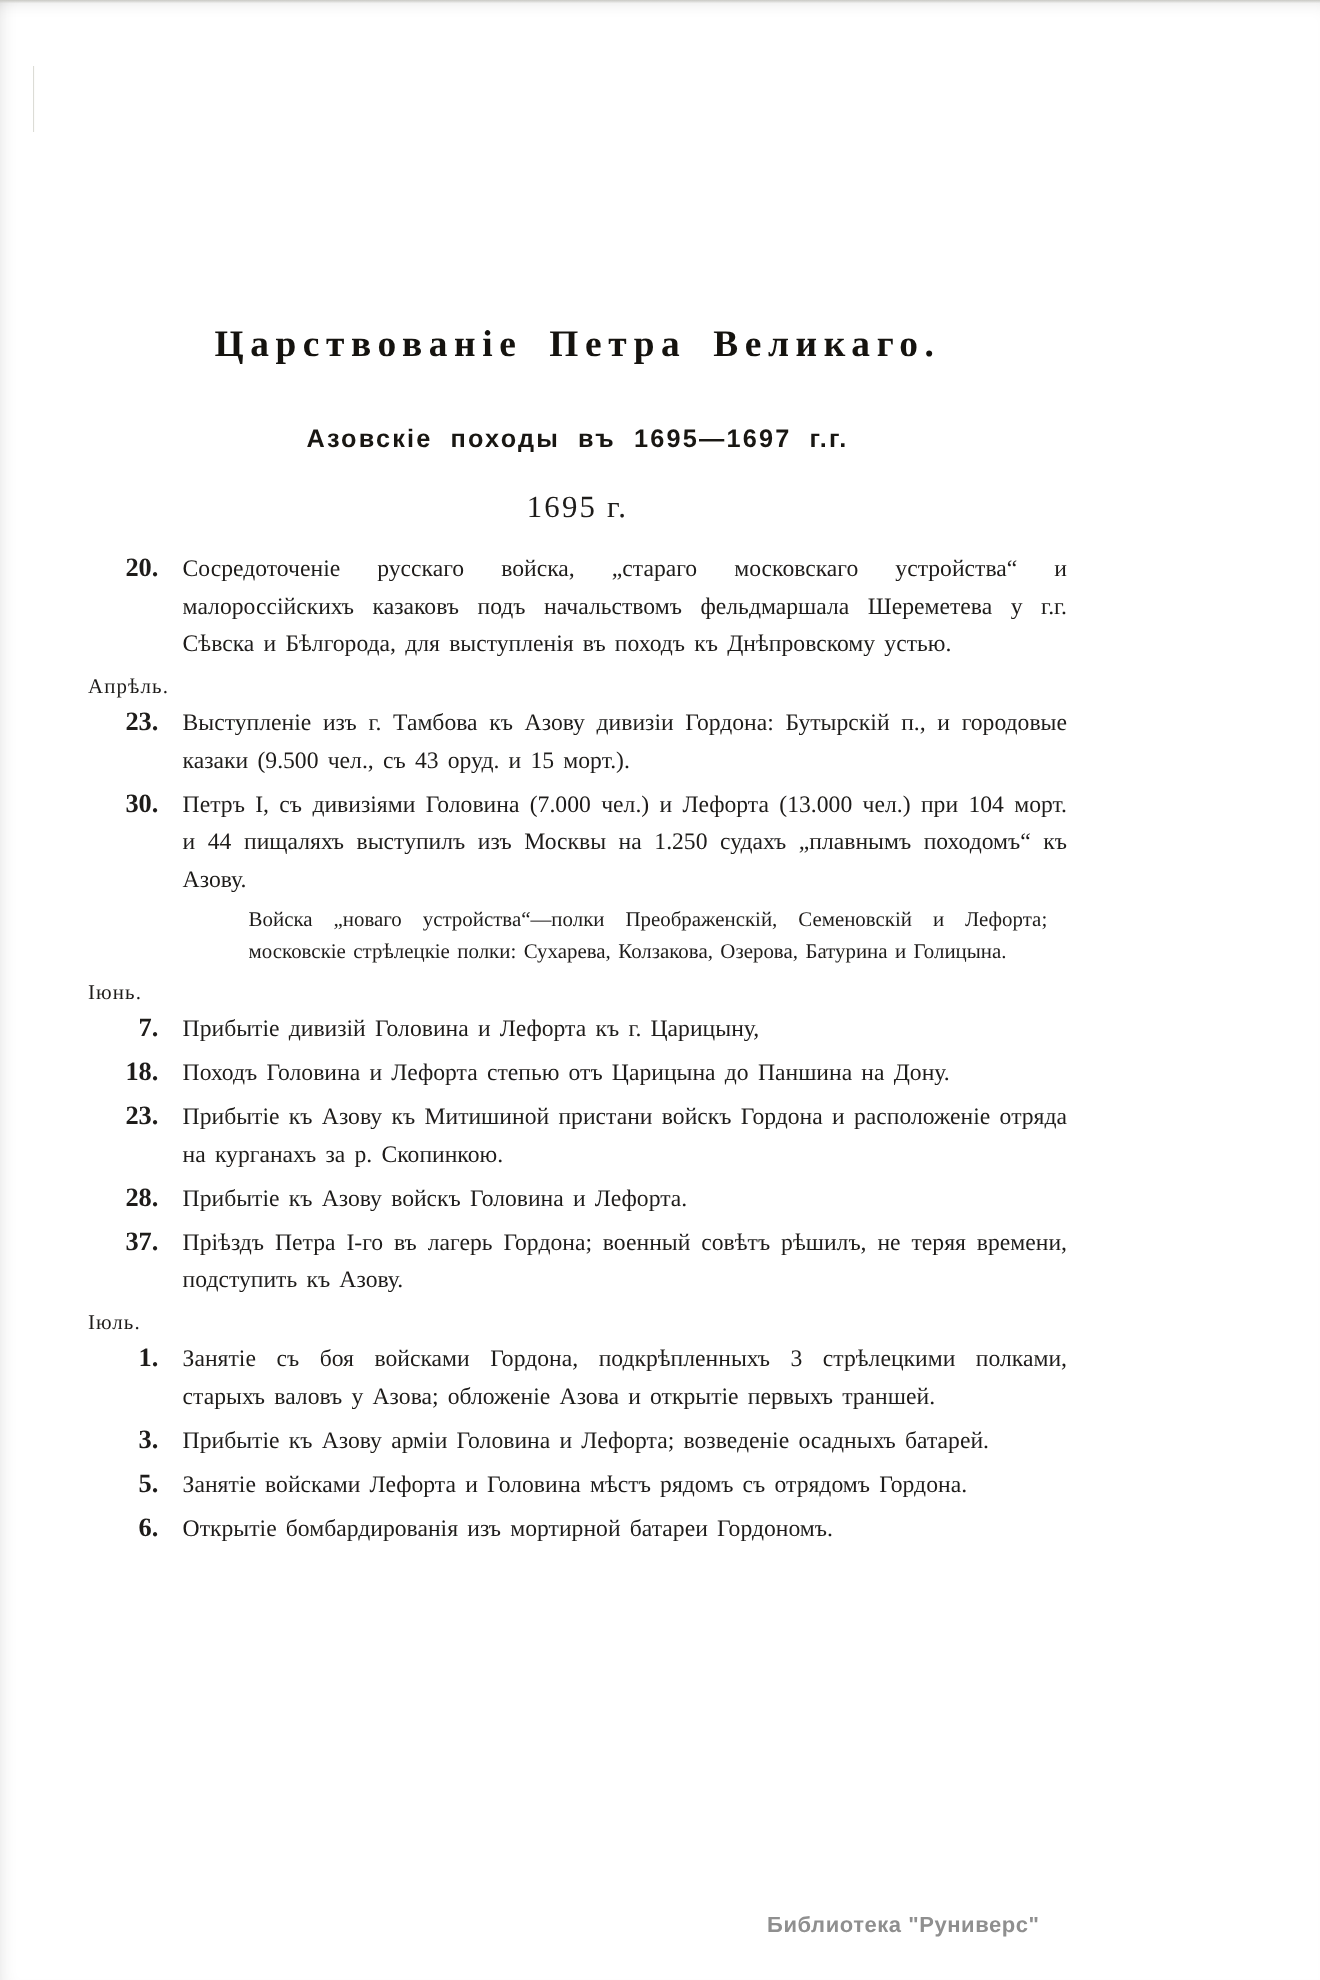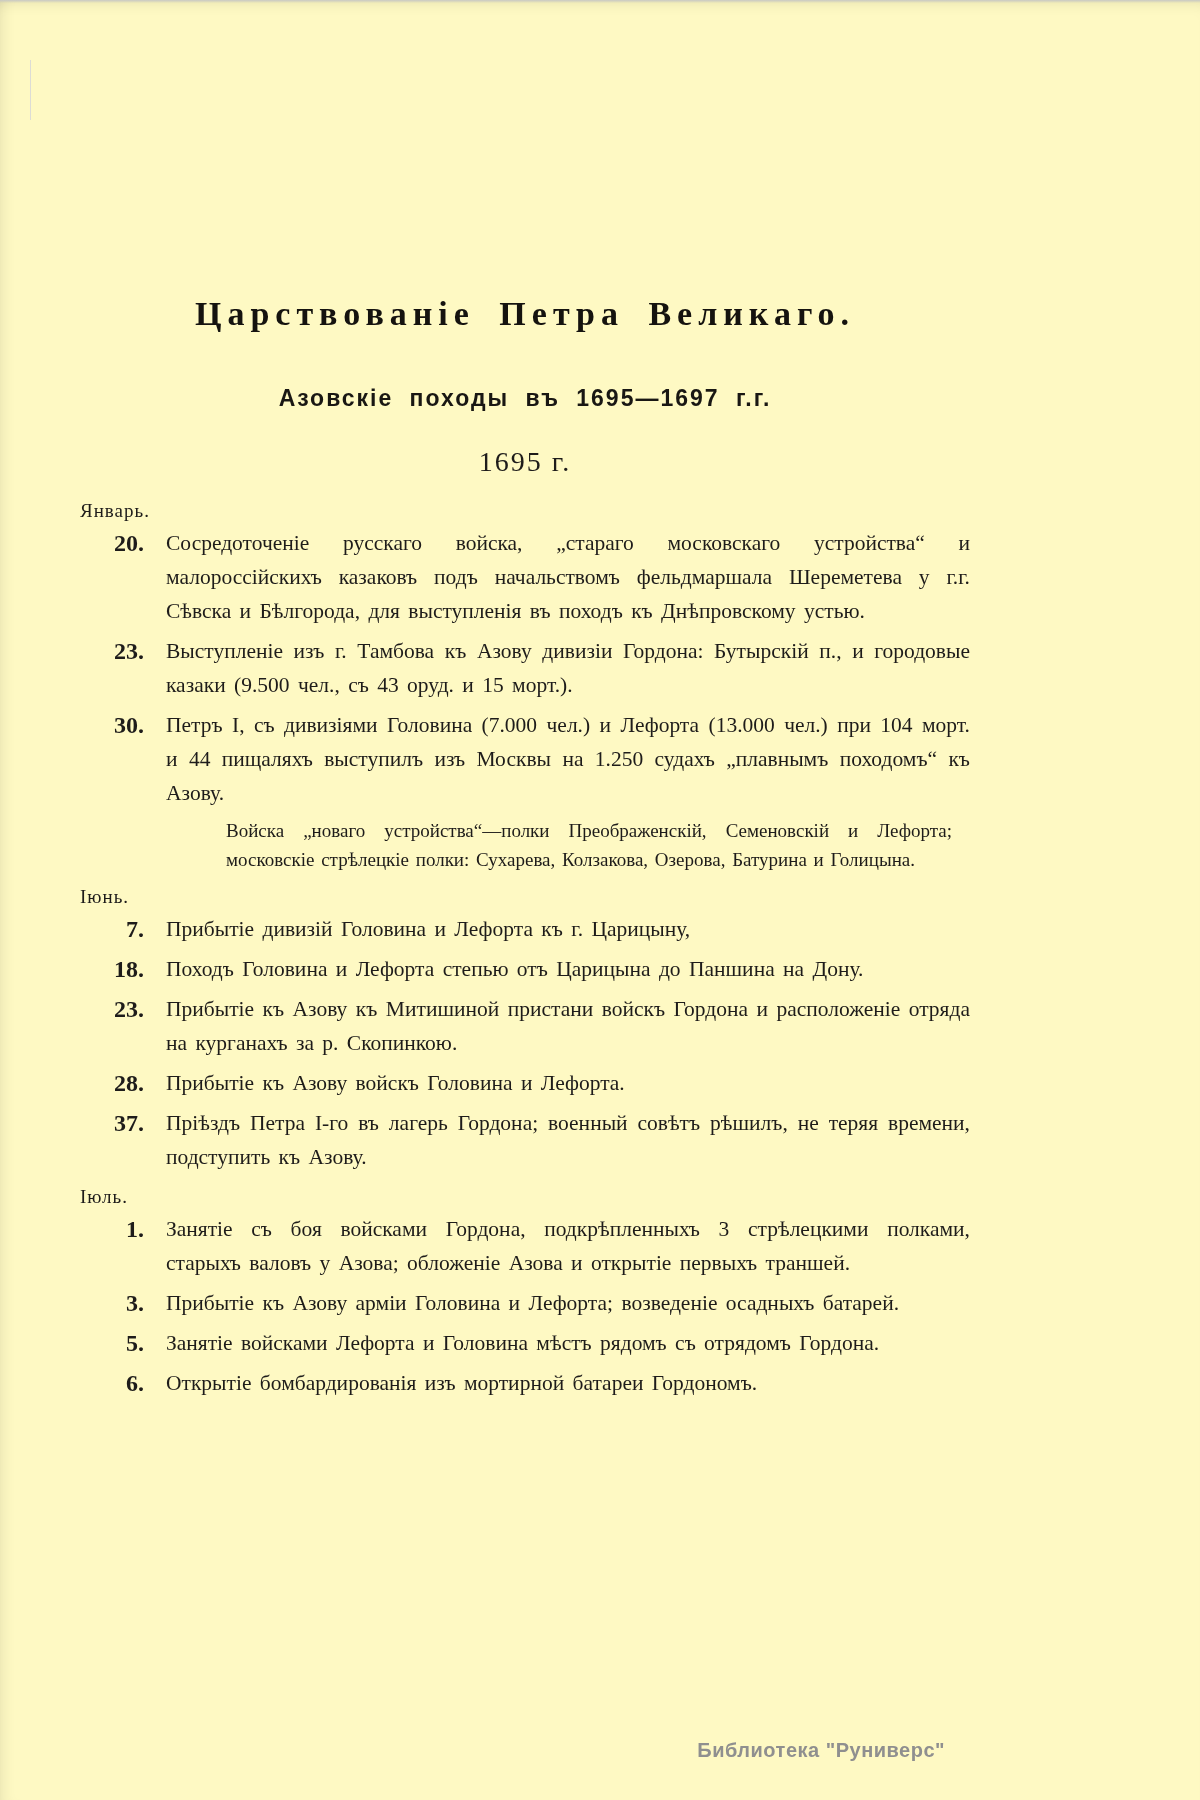--- a/index.html
+++ b/index.html
@@ -1,20 +1,20 @@
 <!DOCTYPE html>
 <html lang="ru"><head>
 <meta charset="utf-8">
 <style>
   html,body { margin:0; padding:0; background:#9a9a96; }
   .page {
     position:relative;
     width:1200px; height:1800px;
     margin:0 auto;
-    background:#fef9c3;
+    background:#ffffff;
     font-family:"Liberation Serif","DejaVu Serif",serif;
     color:#1e1c1a;
     overflow:hidden;
     box-shadow: inset 0 14px 18px -16px rgba(0,0,0,.18), inset 14px 0 18px -16px rgba(0,0,0,.14);
   }
   .scan-edge-top {
     position:absolute; left:0; top:0; width:100%; height:3px;
     background:linear-gradient(#c9c9c4, transparent);
   }
   .scan-edge-left {
@@ -100,30 +100,30 @@
   <div class="scan-edge-top"></div>
   <div class="scan-edge-left"></div>
 
   <div class="content">
     <h1 class="title">Царствованіе Петра Великаго.</h1>
     <h2 class="subtitle">Азовскіе походы въ 1695—1697 г.г.</h2>
     <div class="year">1695 г.</div>
 
     <div>
   <div class="section">
-    <div class="month">Январь.</div>
     <div>
             <div class="entry">
               <div class="day">20.</div>
               <div class="etext">Сосредоточеніе русскаго войска, „стараго московскаго устройства“ и малороссійскихъ казаковъ подъ начальствомъ фельдмаршала Шереметева у г.г. Сѣвска и Бѣлгорода, для выступленія въ походъ къ Днѣпровскому устью.</div>
             </div>
           </div>
   </div>
 
   <div class="section">
+    <div class="month">Апрѣль.</div>
     <div>
             <div class="entry">
               <div class="day">23.</div>
               <div class="etext">Выступленіе изъ г. Тамбова къ Азову дивизіи Гордона: Бутырскій п., и городовые казаки (9.500 чел., съ 43 оруд. и 15 морт.).</div>
             </div>
             <div class="entry">
               <div class="day">30.</div>
               <div class="etext">Петръ I, съ дивизіями Головина (7.000 чел.) и Лефорта (13.000 чел.) при 104 морт. и 44 пищаляхъ выступилъ изъ Москвы на 1.250 судахъ „плавнымъ походомъ“ къ Азову.</div>
             </div>
             <div class="note">Войска „новаго устройства“—полки Преображенскій, Семеновскій и Лефорта; московскіе стрѣлецкіе полки: Сухарева, Колзакова, Озерова, Батурина и Голицына.</div>

